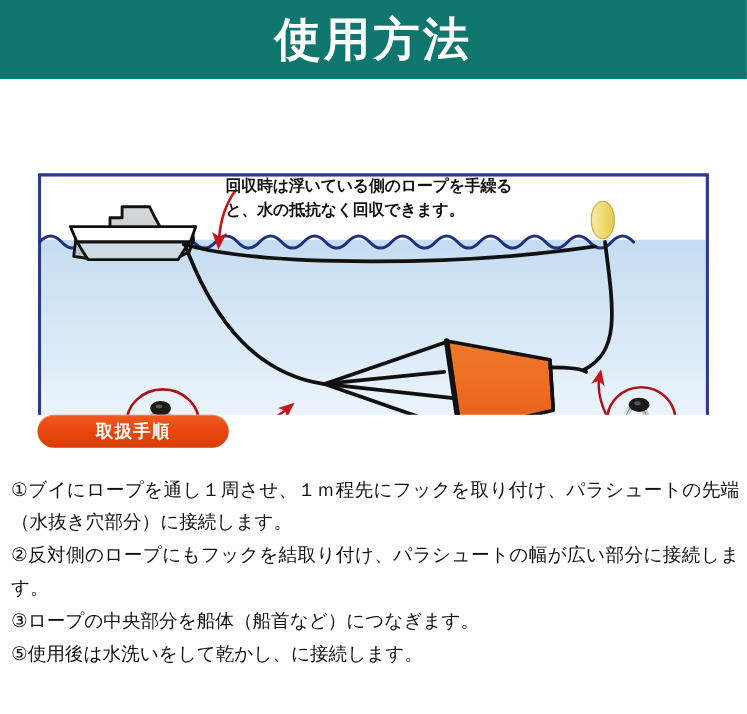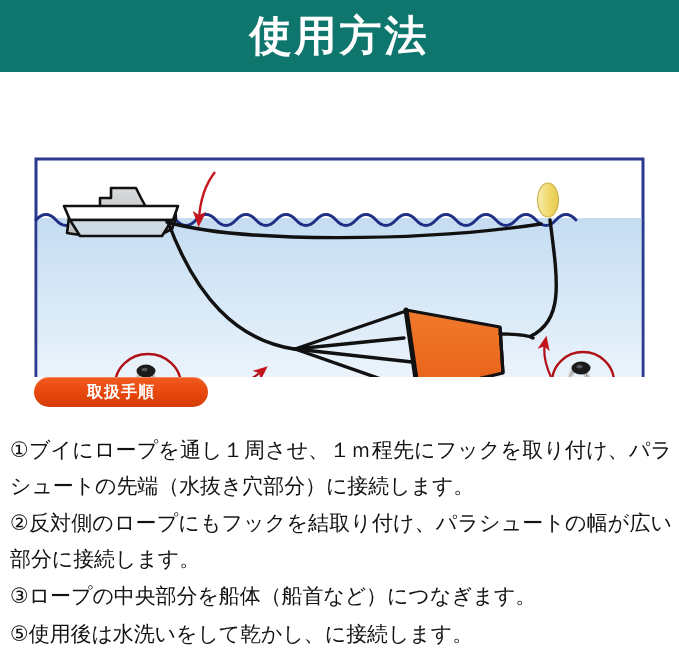--- a/index.html
+++ b/index.html
@@ -86,21 +86,21 @@
   }
 
   
   .steps {
     position: absolute;
     left: 10px;
     top: 432px;
     width: 662px;
   }
   .step {
-    font-size: 21px;
+    font-size: 17px;
     line-height: 1.72;
     color: #121212;
     text-align: justify;
     text-justify: inter-character;
     letter-spacing: -0.1px;
     font-family: "DejaVu Sans", "Liberation Sans", sans-serif;
     margin: 0 0 1px 0;
   }
 </style>
 </head>
@@ -217,20 +217,24 @@
       <g>
         <path d="M573,299 C564,310 566,327 579,330 C591,332 596,319 589,308 L585,300" fill="none" stroke="url(#metalGrad)" stroke-width="5.4" stroke-linecap="round"></path>
         <path d="M573,299 C564,310 566,327 579,330 C591,332 596,319 589,308 L585,300" fill="none" stroke="#6f7479" stroke-width="0.9" stroke-linecap="round" opacity="0.8"></path>
         <ellipse cx="581" cy="296" rx="9.5" ry="6.5" fill="#1b1b1b"></ellipse>
         <ellipse cx="579.5" cy="294.5" rx="3" ry="1.8" fill="#55595d"></ellipse>
       </g>
       <path d="M551,305 C545,292 543,281 545,271" fill="none" stroke="#b01119" stroke-width="2.2" marker-end="url(#arrowRed)"></path>
     </g>
   </svg>
 
+  <div class="callout-text">
+    <span class="callout-line">回収時は浮いている側のロープを手繰る</span>
+    <span class="callout-line">と、水の抵抗なく回収できます。</span>
+  </div>
 </div>
 
 <div class="badge-row">
   <div class="badge">取扱手順</div>
 </div>
 
 <div class="steps">
   <p class="step">①ブイにロープを通し１周させ、１ｍ程先にフックを取り付け、パラシュートの先端（水抜き穴部分）に接続します。</p>
   <p class="step">②反対側のロープにもフックを結取り付け、パラシュートの幅が広い部分に接続します。</p>
   <p class="step">③ロープの中央部分を船体（船首など）につなぎます。</p>

